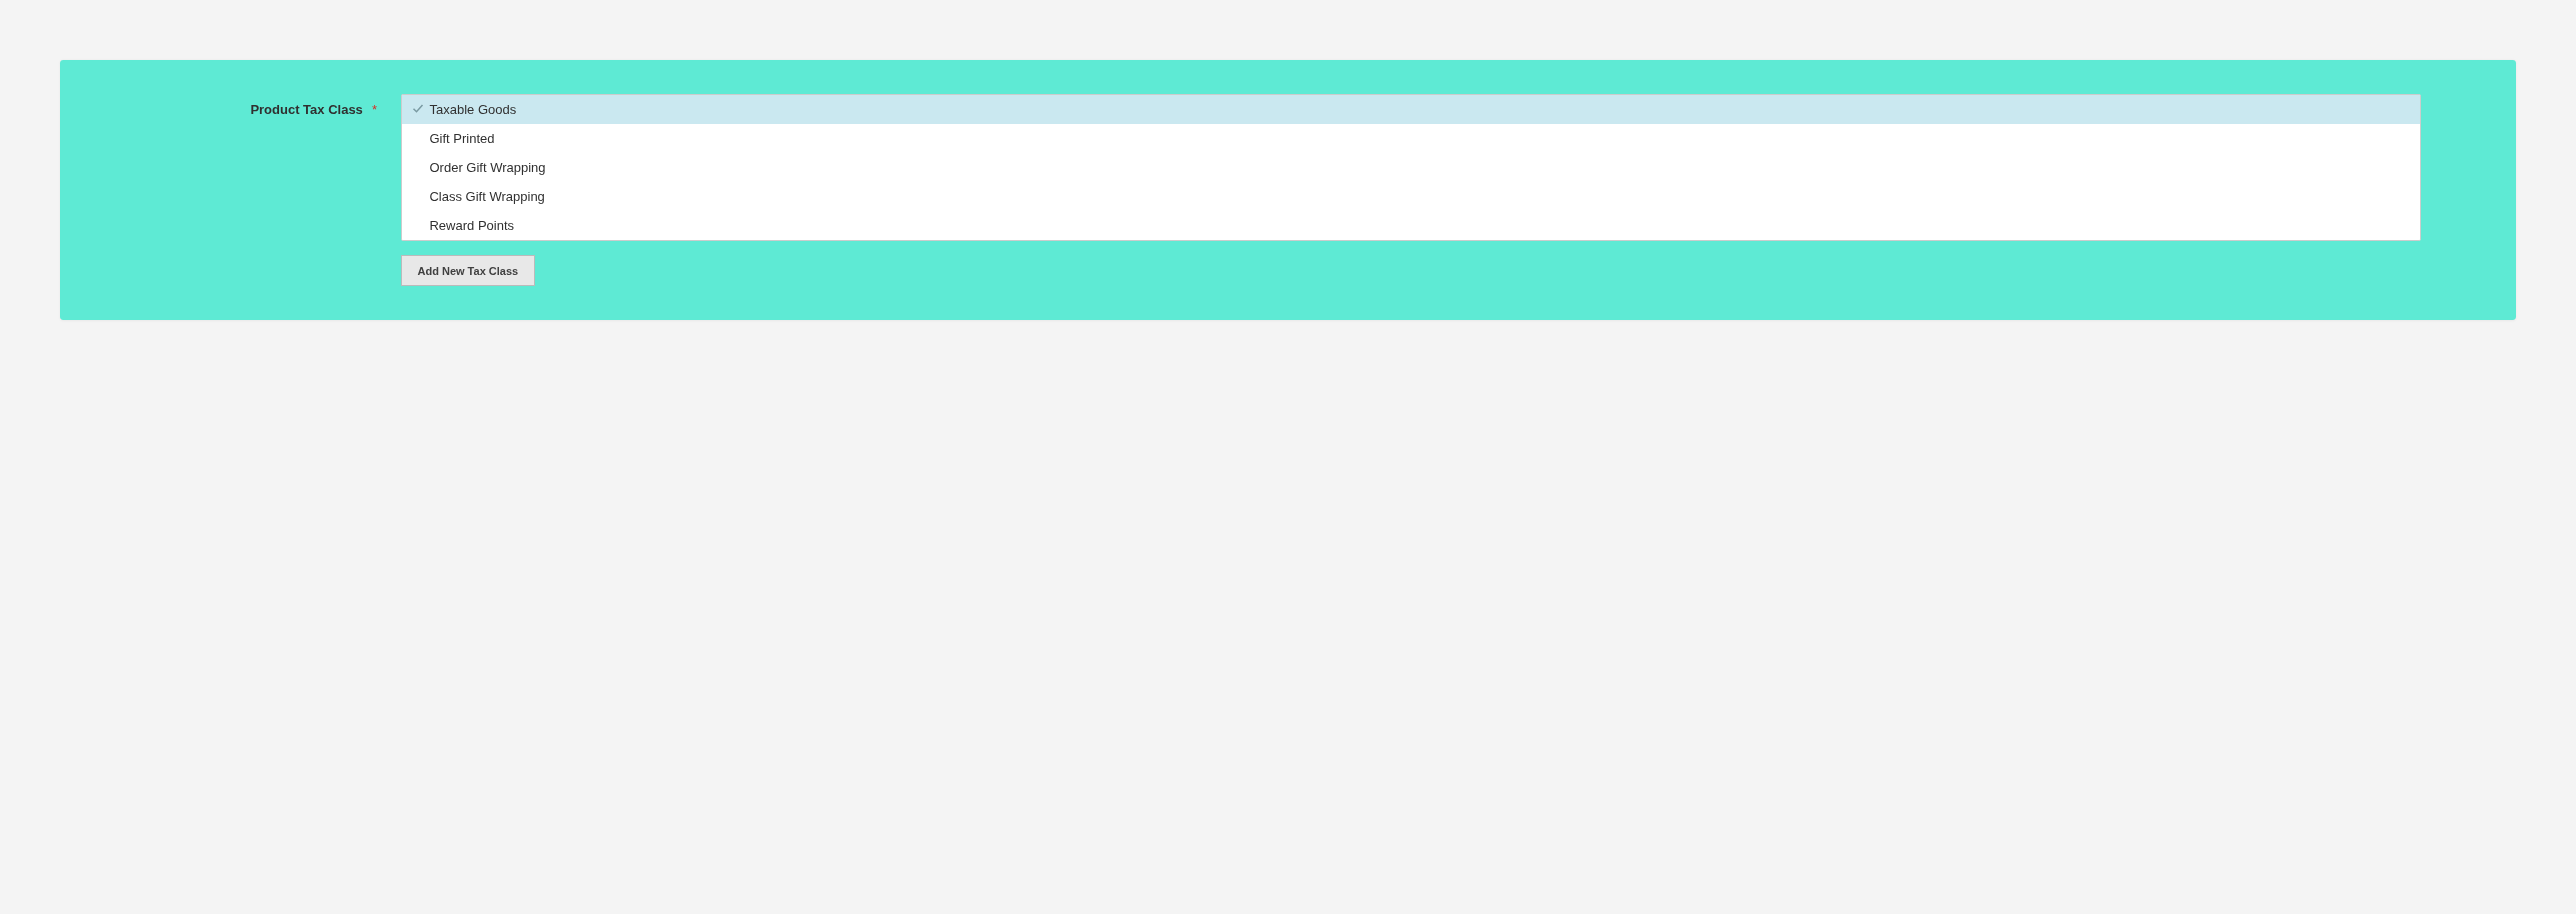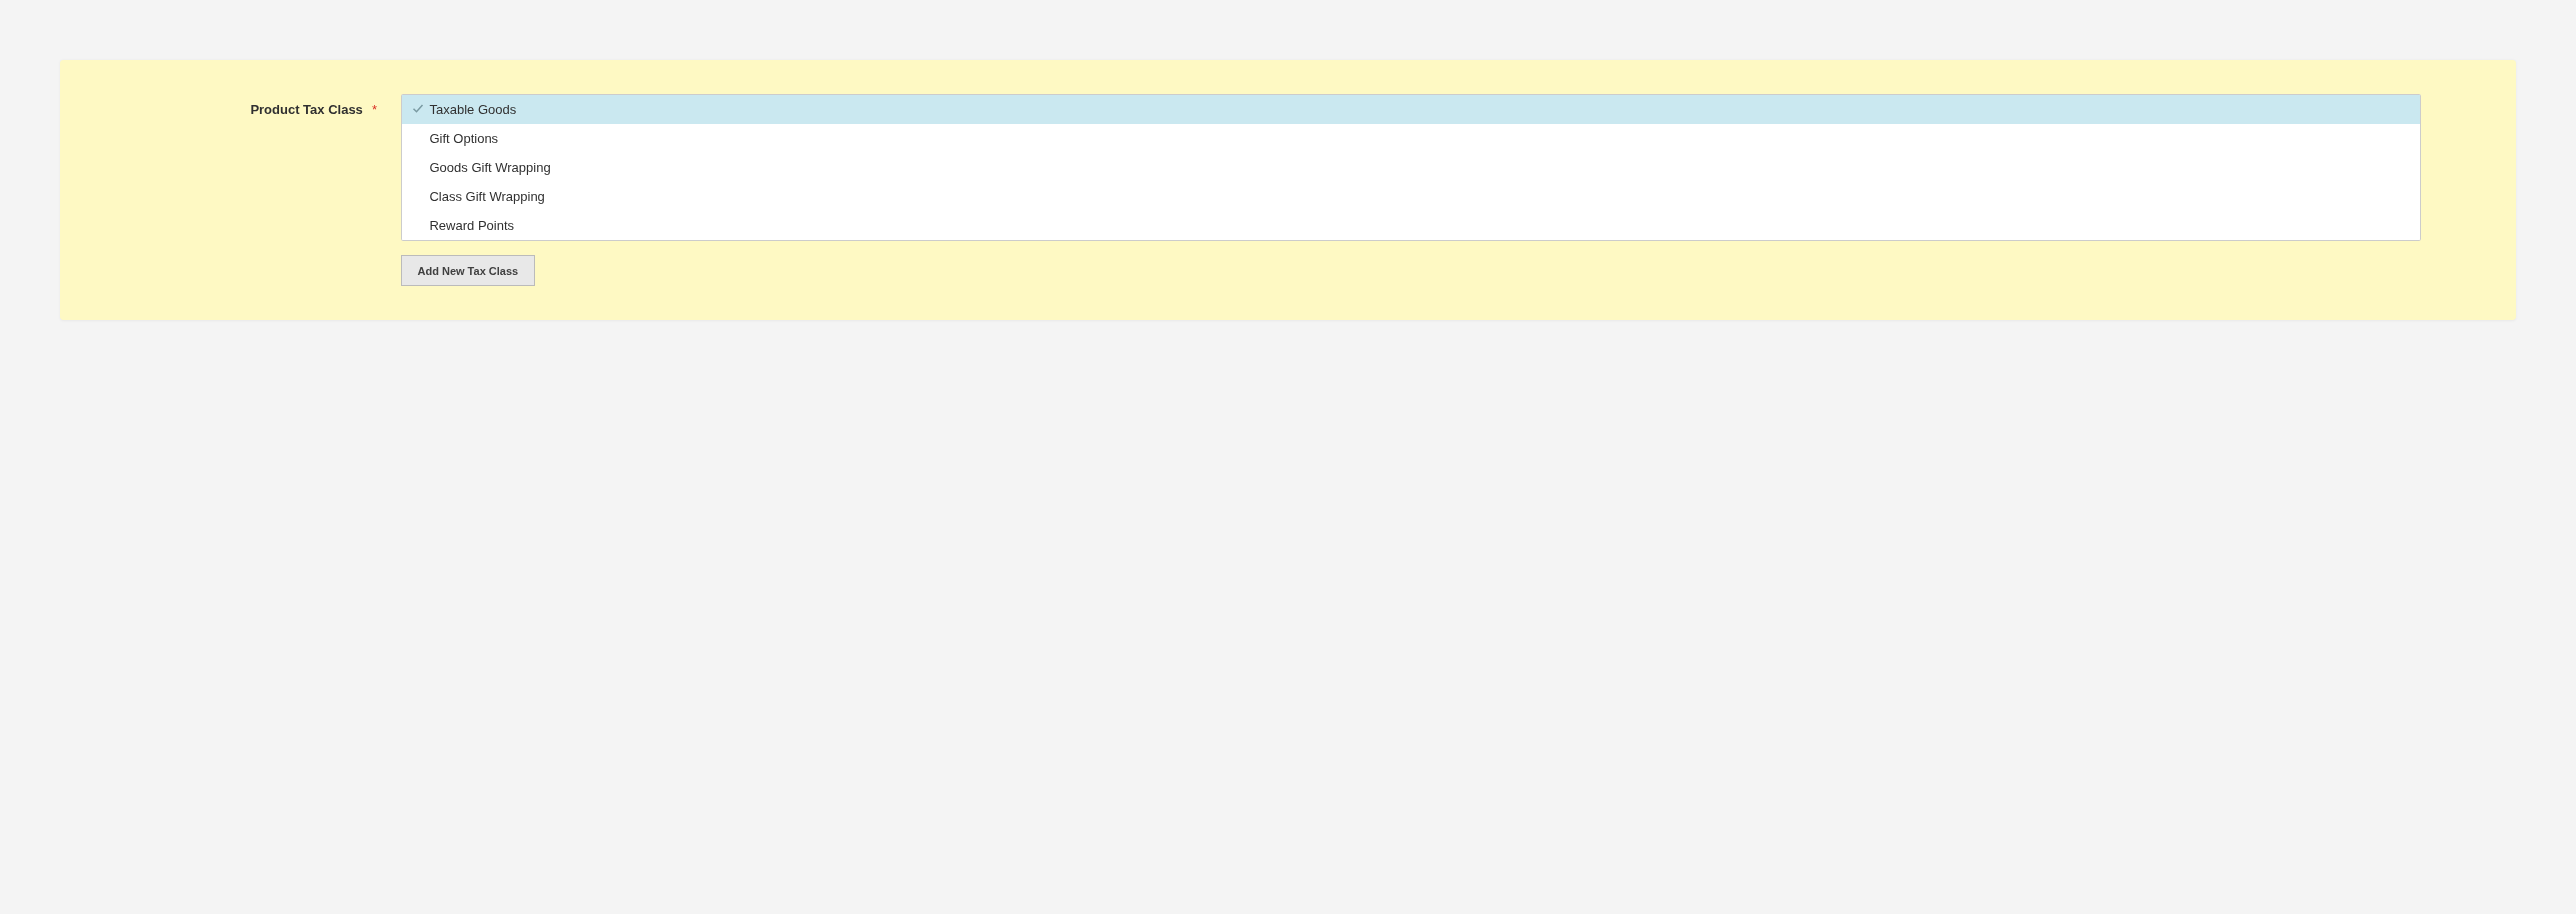--- a/index.html
+++ b/index.html
@@ -6,21 +6,21 @@
       margin: 0;
       padding: 0;
       box-sizing: border-box;
     }
     body {
       font-family: -apple-system, BlinkMacSystemFont, "Segoe UI", Helvetica, Arial, sans-serif;
       background-color: #f4f4f4;
       padding: 60px 60px;
     }
     .card {
-      background-color: #fef9c3;
+      background-color: #5eead4;
       border-radius: 3.4px;
       box-shadow: 0 0.9px 2.6px rgba(0,0,0,0.05);
       padding: 34px 95px 34px 95px;
     }
     .form-row {
       display: flex;
       align-items: flex-start;
     }
     .label-col {
       width: 246px;
@@ -113,29 +113,29 @@
               </svg>
           </span>
           <span>Taxable Goods</span>
         </div>
         <div class="listbox-option">
           <span class="check-icon">
             <svg viewBox="0 0 16 16">
                 <polyline points="2,9 6,13 14,4"></polyline>
               </svg>
           </span>
-          <span>Gift Options</span>
+          <span>Gift Printed</span>
         </div>
         <div class="listbox-option">
           <span class="check-icon">
             <svg viewBox="0 0 16 16">
                 <polyline points="2,9 6,13 14,4"></polyline>
               </svg>
           </span>
-          <span>Goods Gift Wrapping</span>
+          <span>Order Gift Wrapping</span>
         </div>
         <div class="listbox-option">
           <span class="check-icon">
             <svg viewBox="0 0 16 16">
                 <polyline points="2,9 6,13 14,4"></polyline>
               </svg>
           </span>
           <span>Class Gift Wrapping</span>
         </div>
         <div class="listbox-option">

